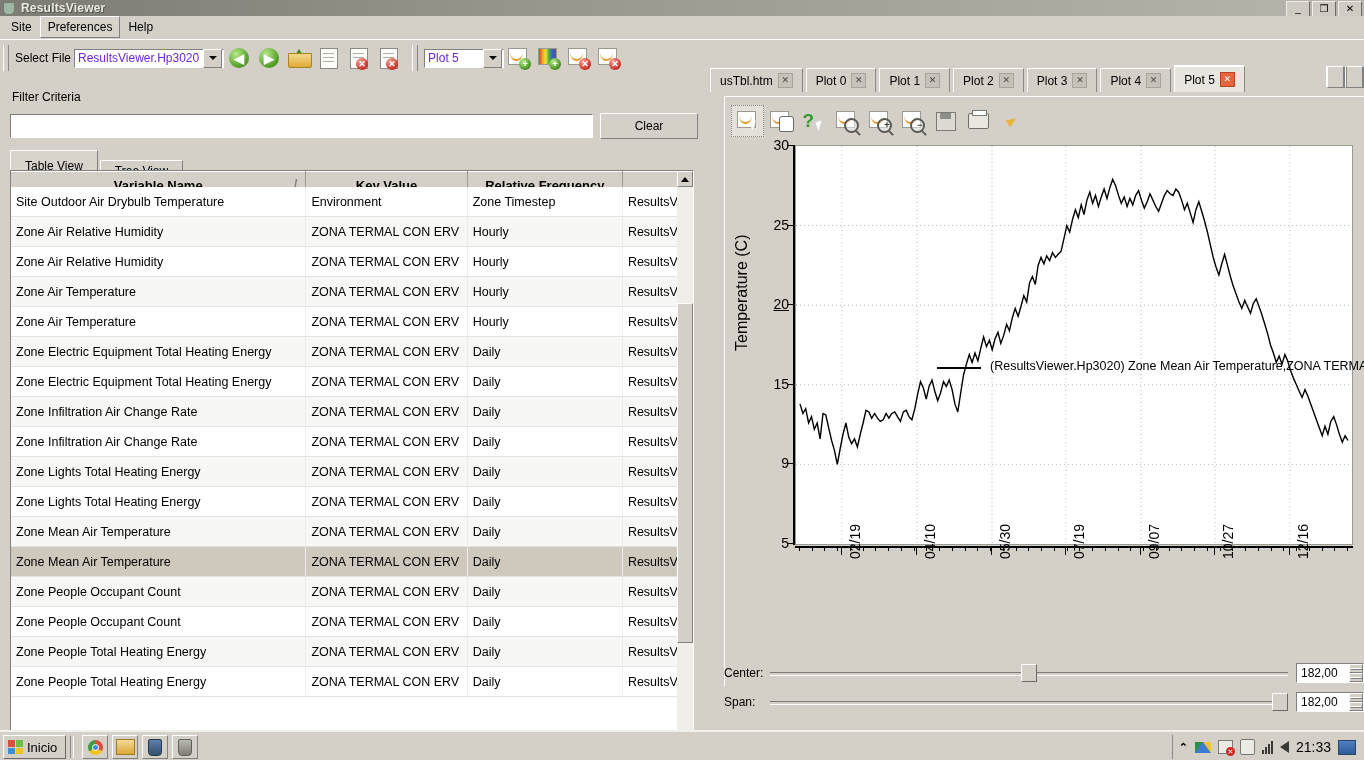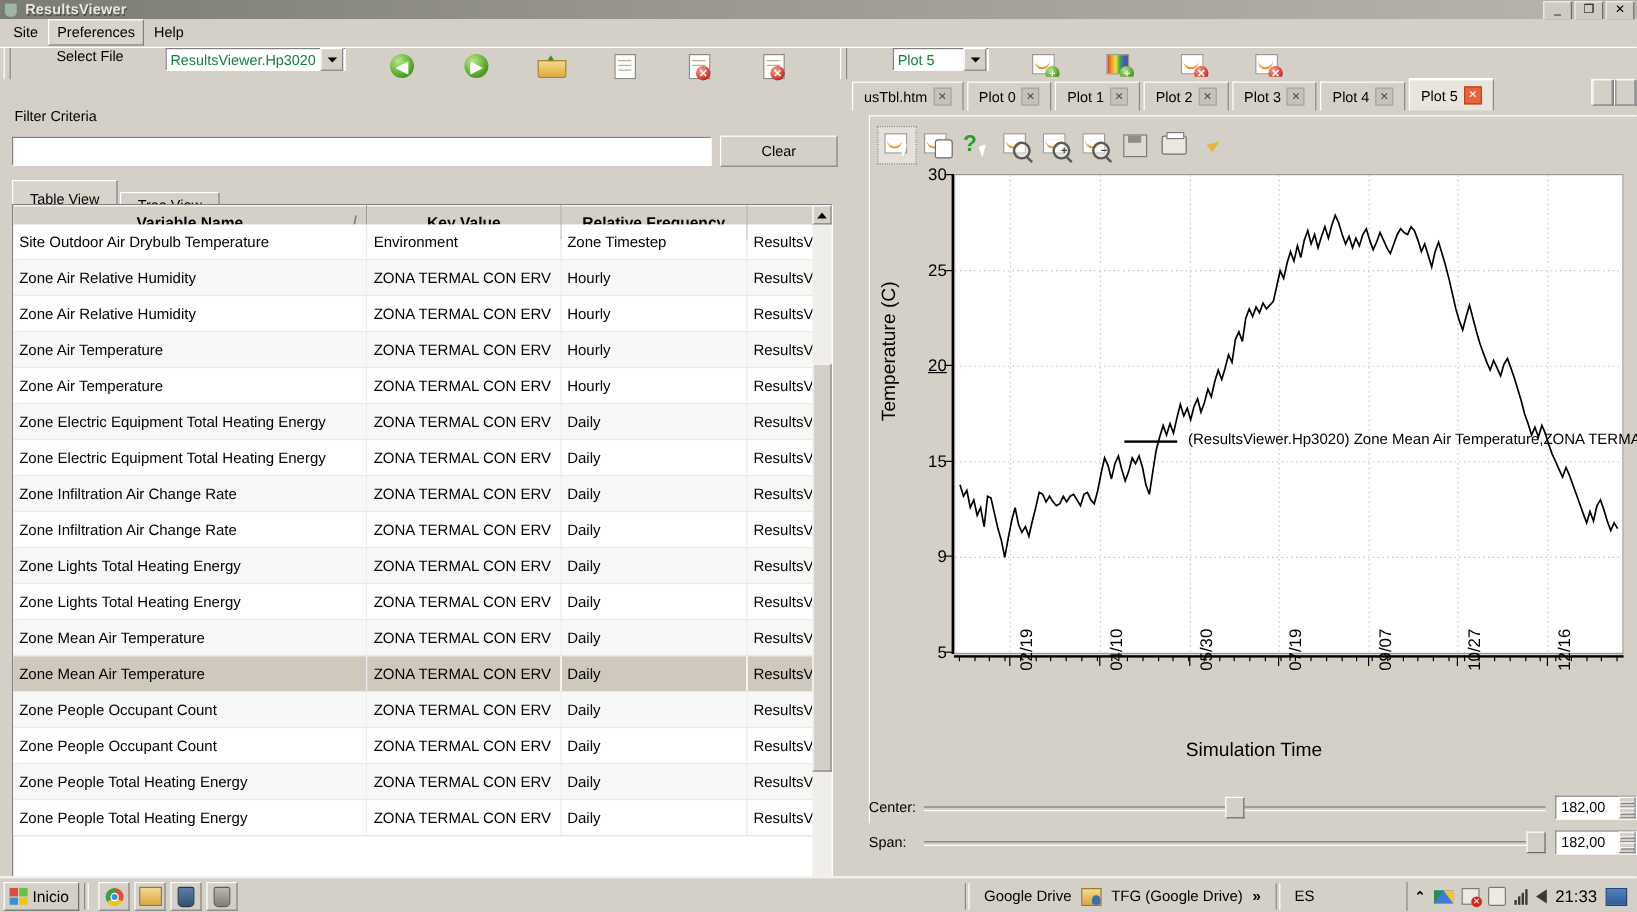--- a/index.html
+++ b/index.html
@@ -31,29 +31,29 @@
   .menubar{position:absolute;left:0;top:16px;width:1364px;height:22px;
     background:#d4d0c8;display:flex;align-items:center;padding-left:4px;
     border-bottom:1px solid #d4d0c8;}
   .menu-item{font-size:12px;color:#000;padding:3px 7px;margin-right:1px;}
   .menu-item.raised{border-top:1px solid #fff;border-left:1px solid #fff;
     border-right:1px solid #808080;border-bottom:1px solid #808080;
     background:#d8d4cc;}
 
   
   .toolbar{position:absolute;left:0;top:39px;width:1364px;height:36px;
-    background:#d4d0c8;border-top:1px solid #fff;display:flex;align-items:flex-start;gap:32px;}
+    background:#d4d0c8;border-top:1px solid #fff;display:flex;align-items:center;}
   .grip{width:4px;height:26px;margin:0 4px 0 3px;
     border-left:1px solid #fff;border-right:1px solid #888;}
   .tb-label{font-size:12px;margin:0 3px 0 2px;}
   .combo{height:19px;background:#fff;
     border-top:1px solid #808080;border-left:1px solid #808080;
     border-right:1px solid #fff;border-bottom:1px solid #fff;
     display:flex;align-items:center;box-sizing:border-box;}
-  .combo .val{flex:1;font-size:12px;padding-left:3px;color:#15803d;white-space:nowrap;overflow:hidden;}
+  .combo .val{flex:1;font-size:12px;padding-left:3px;color:#6d28d9;white-space:nowrap;overflow:hidden;}
   .combo .arrow{width:17px;height:17px;margin:0 1px 0 0;background:#d4d0c8;
     border-top:1px solid #fff;border-left:1px solid #fff;
     border-right:1px solid #808080;border-bottom:1px solid #808080;
     display:flex;align-items:center;justify-content:center;}
   .combo .arrow i{width:0;height:0;border-left:4px solid transparent;
     border-right:4px solid transparent;border-top:4px solid #000;display:block;}
   .tb-ico{width:30px;height:30px;display:flex;align-items:center;justify-content:center;position:relative;}
   .circ{width:20px;height:20px;border-radius:50%;display:flex;align-items:center;justify-content:center;}
   .circ.green{background:radial-gradient(circle at 35% 30%,#b6e98a,#4f9b22 70%,#2f6b12);}
   .circ span{color:#fff;font-size:13px;font-weight:bold;line-height:1;}
@@ -648,21 +648,20 @@
             <div style="position: absolute; left: 558.279px; top: 406px; width: 1px; height: 4px; background: rgb(0, 0, 0);"></div>
             <div style="position: absolute; left: 571.023px; top: 406px; width: 1px; height: 4px; background: rgb(0, 0, 0);"></div>
             <div style="position: absolute; left: 583.767px; top: 406px; width: 1px; height: 4px; background: rgb(0, 0, 0);"></div>
             <div style="position: absolute; left: 596.512px; top: 406px; width: 1px; height: 4px; background: rgb(0, 0, 0);"></div>
             <div style="position: absolute; left: 609.256px; top: 406px; width: 1px; height: 4px; background: rgb(0, 0, 0);"></div>
             <div style="position: absolute; left: 622px; top: 406px; width: 1px; height: 4px; background: rgb(0, 0, 0);"></div>
             <div style="position: absolute; left: 70px; top: 405px; width: 558px; height: 2px; background: rgb(0, 0, 0);"></div>
           </div>
         <div class="legend-line" style="left:212px;top:226px;width:44px;"></div>
         <div class="legend-text" style="left:265px;top:218px;">(ResultsViewer.Hp3020) Zone Mean Air Temperature,ZONA TERMAL CON ERV</div>
-        <div class="xlabel">Simulation Time</div>
       </div>
     </div>
 
     <div class="sliderrow" style="top:596px;">
       <div class="sl-label">Center:</div>
       <div class="track">
         <div class="line"></div>
         <div class="knob" id="center-knob" style="left: 251px;"></div>
       </div>
       <div class="spin">
@@ -717,31 +716,20 @@
     <div class="qlbtn">
       <div style="width:17px;height:14px;background:linear-gradient(#f3d894,#d9a93a);border:1px solid #9c7a22;"></div>
     </div>
     <div class="qlbtn">
       <div style="width:12px;height:15px;background:linear-gradient(#5f7ea8,#33506f);border:1px solid #26394f;border-radius:2px 2px 4px 4px;"></div>
     </div>
     <div class="qlbtn">
       <div style="width:12px;height:15px;background:linear-gradient(#b9b9b1,#7e7e78);border:1px solid #5e5e59;border-radius:2px 2px 4px 4px;"></div>
     </div>
 
-    <div style="position:absolute;left:800px;top:4px;height:22px;display:flex;align-items:center;gap:8px;">
-      <div class="sep"></div>
-      <div class="tsk-text">Google Drive</div>
-      <div style="width:15px;height:13px;background:linear-gradient(#f3d894,#d9a93a);border:1px solid #9c7a22;position:relative;">
-        <div style="position:absolute;right:0;bottom:0;width:7px;height:8px;border-radius:50% 50% 2px 2px;background:#3b6fa8;"></div>
-      </div>
-      <div class="tsk-text">TFG (Google Drive)</div>
-      <div class="tsk-text" style="font-weight:bold">»</div>
-      <div class="sep"></div>
-      <div class="tsk-text">ES</div>
-    </div>
 
     <div class="tray">
       <div style="font-size:11px;font-weight:bold">⌃</div>
       <div class="gdrive"></div>
       <div style="position:relative;width:15px;height:14px;">
         <div style="width:13px;height:12px;background:#eceae4;border:1px solid #7a7a74;"></div>
         <div style="position:absolute;right:-2px;bottom:-2px;width:9px;height:9px;border-radius:50%;background:#cc2a20;color:#fff;font-size:7px;text-align:center;line-height:9px;">✕</div>
       </div>
       <div style="width:13px;height:14px;background:#eceae4;border:1px solid #7a7a74;border-radius:2px;"></div>
       <div class="bars">

